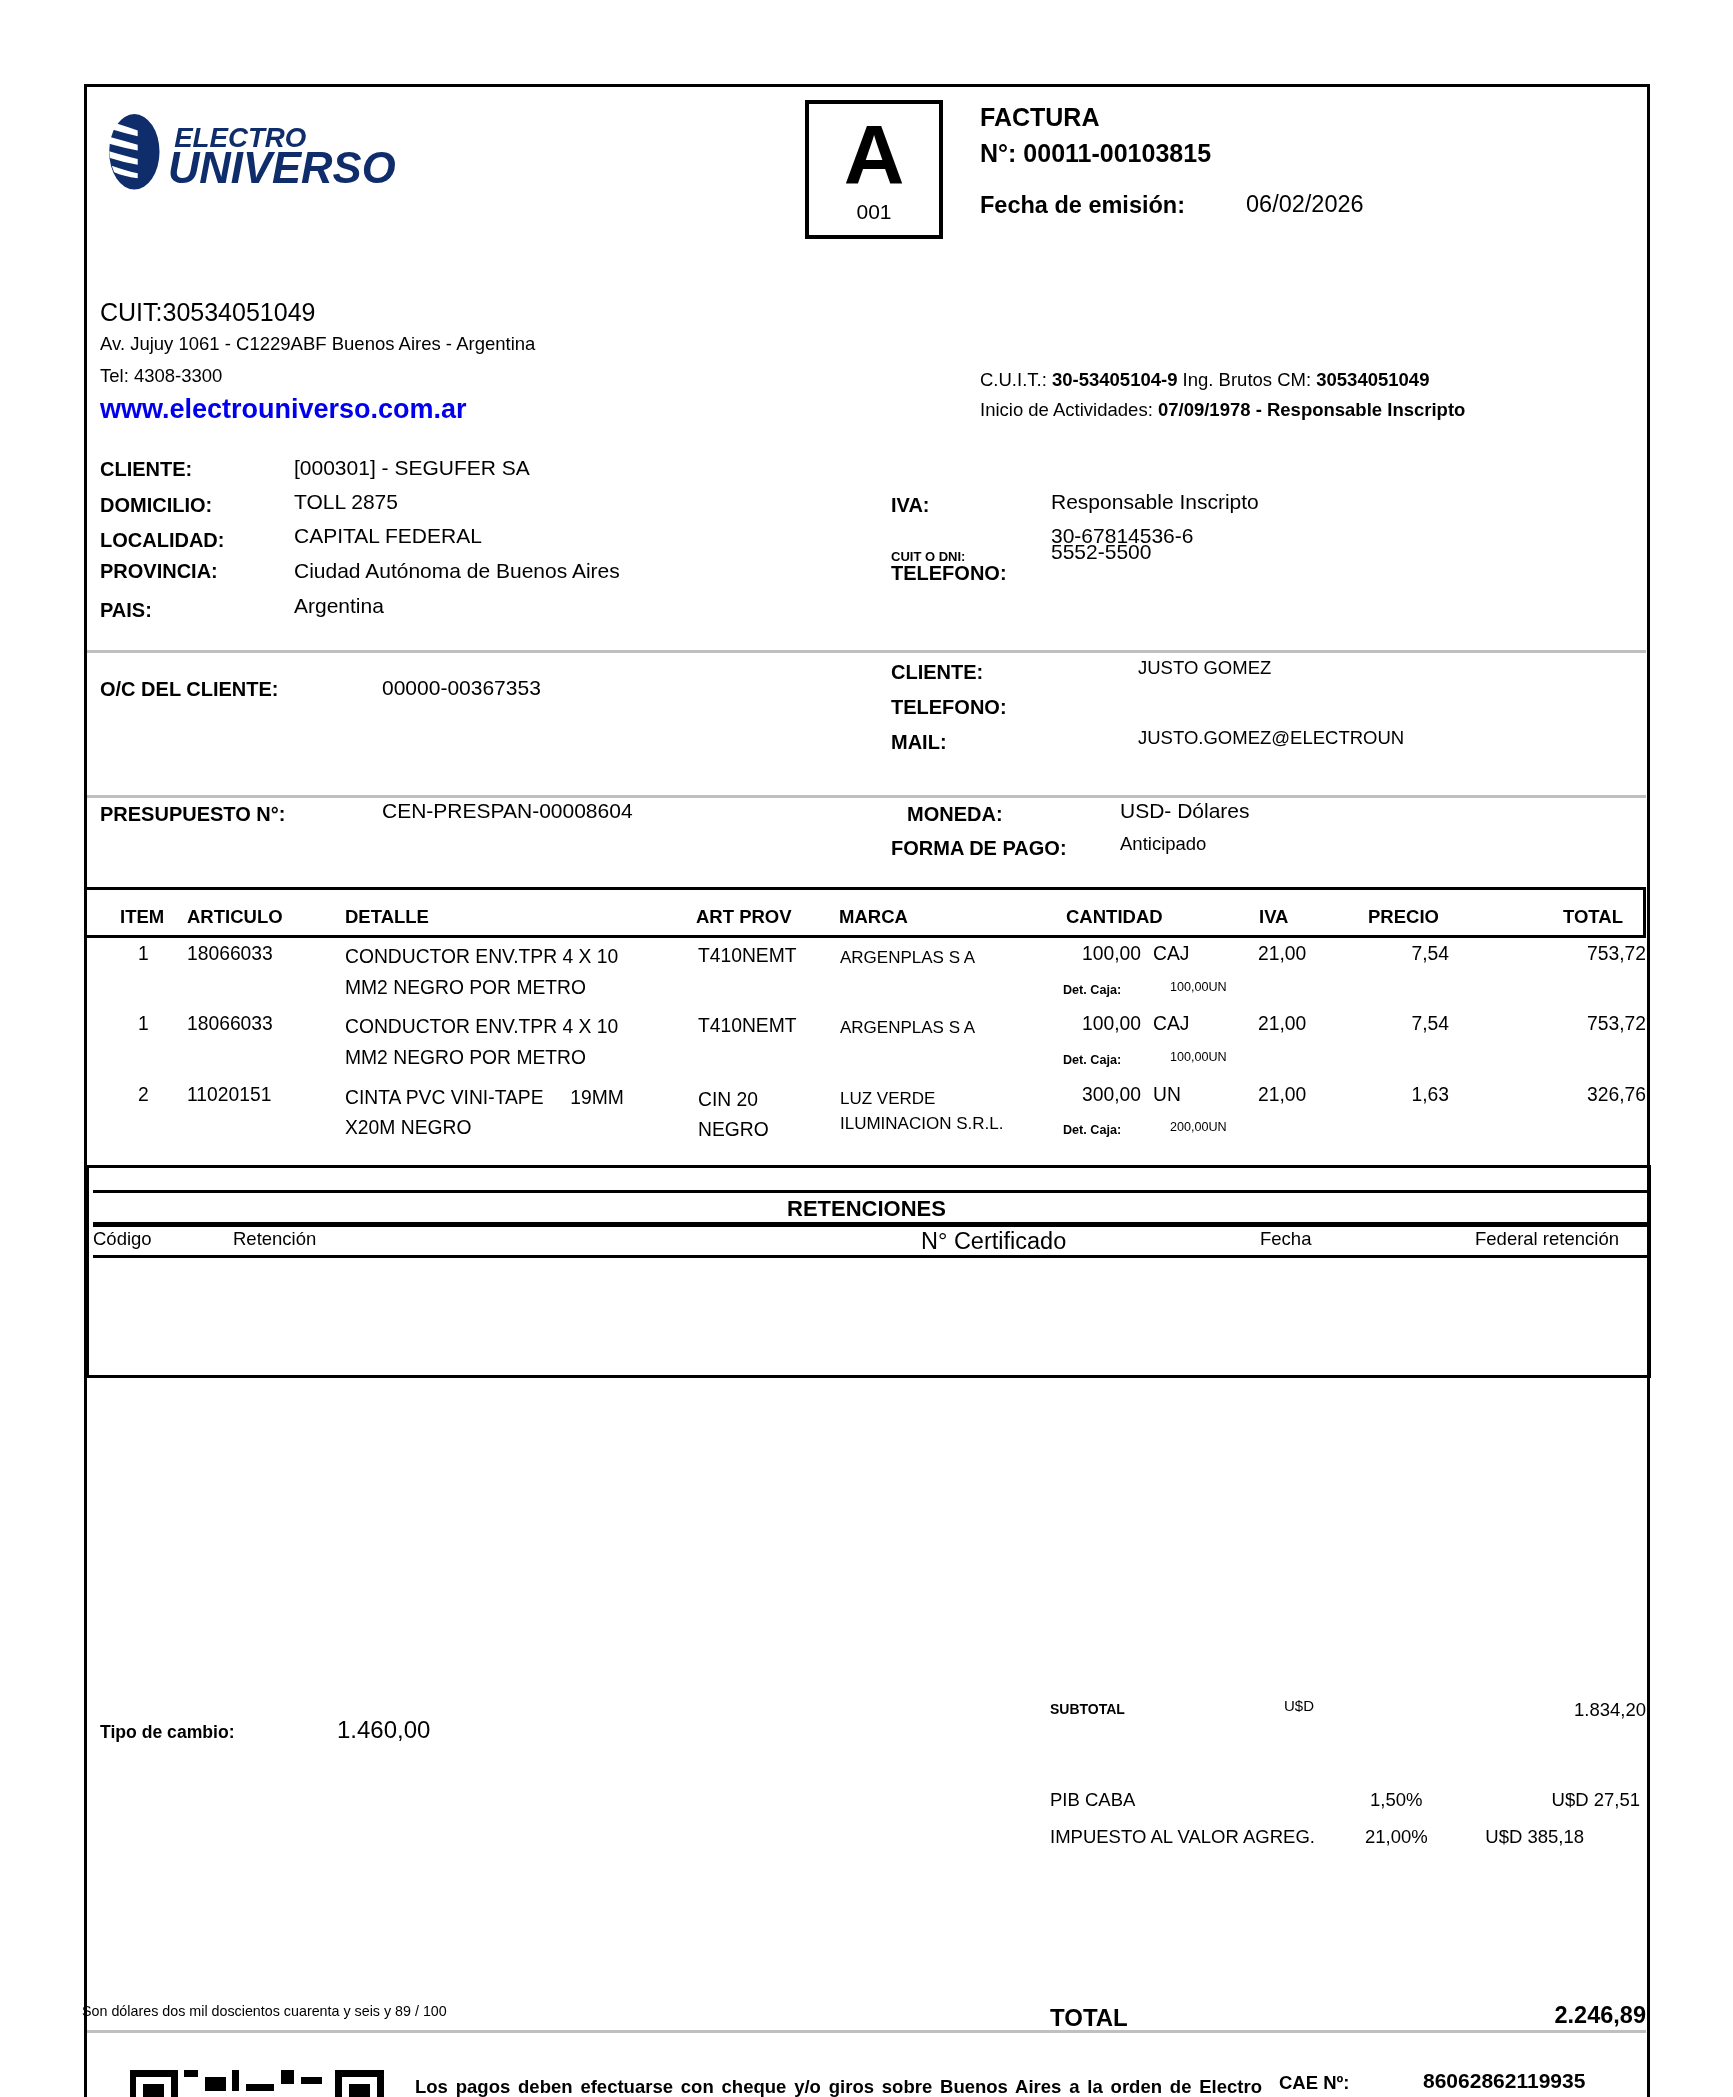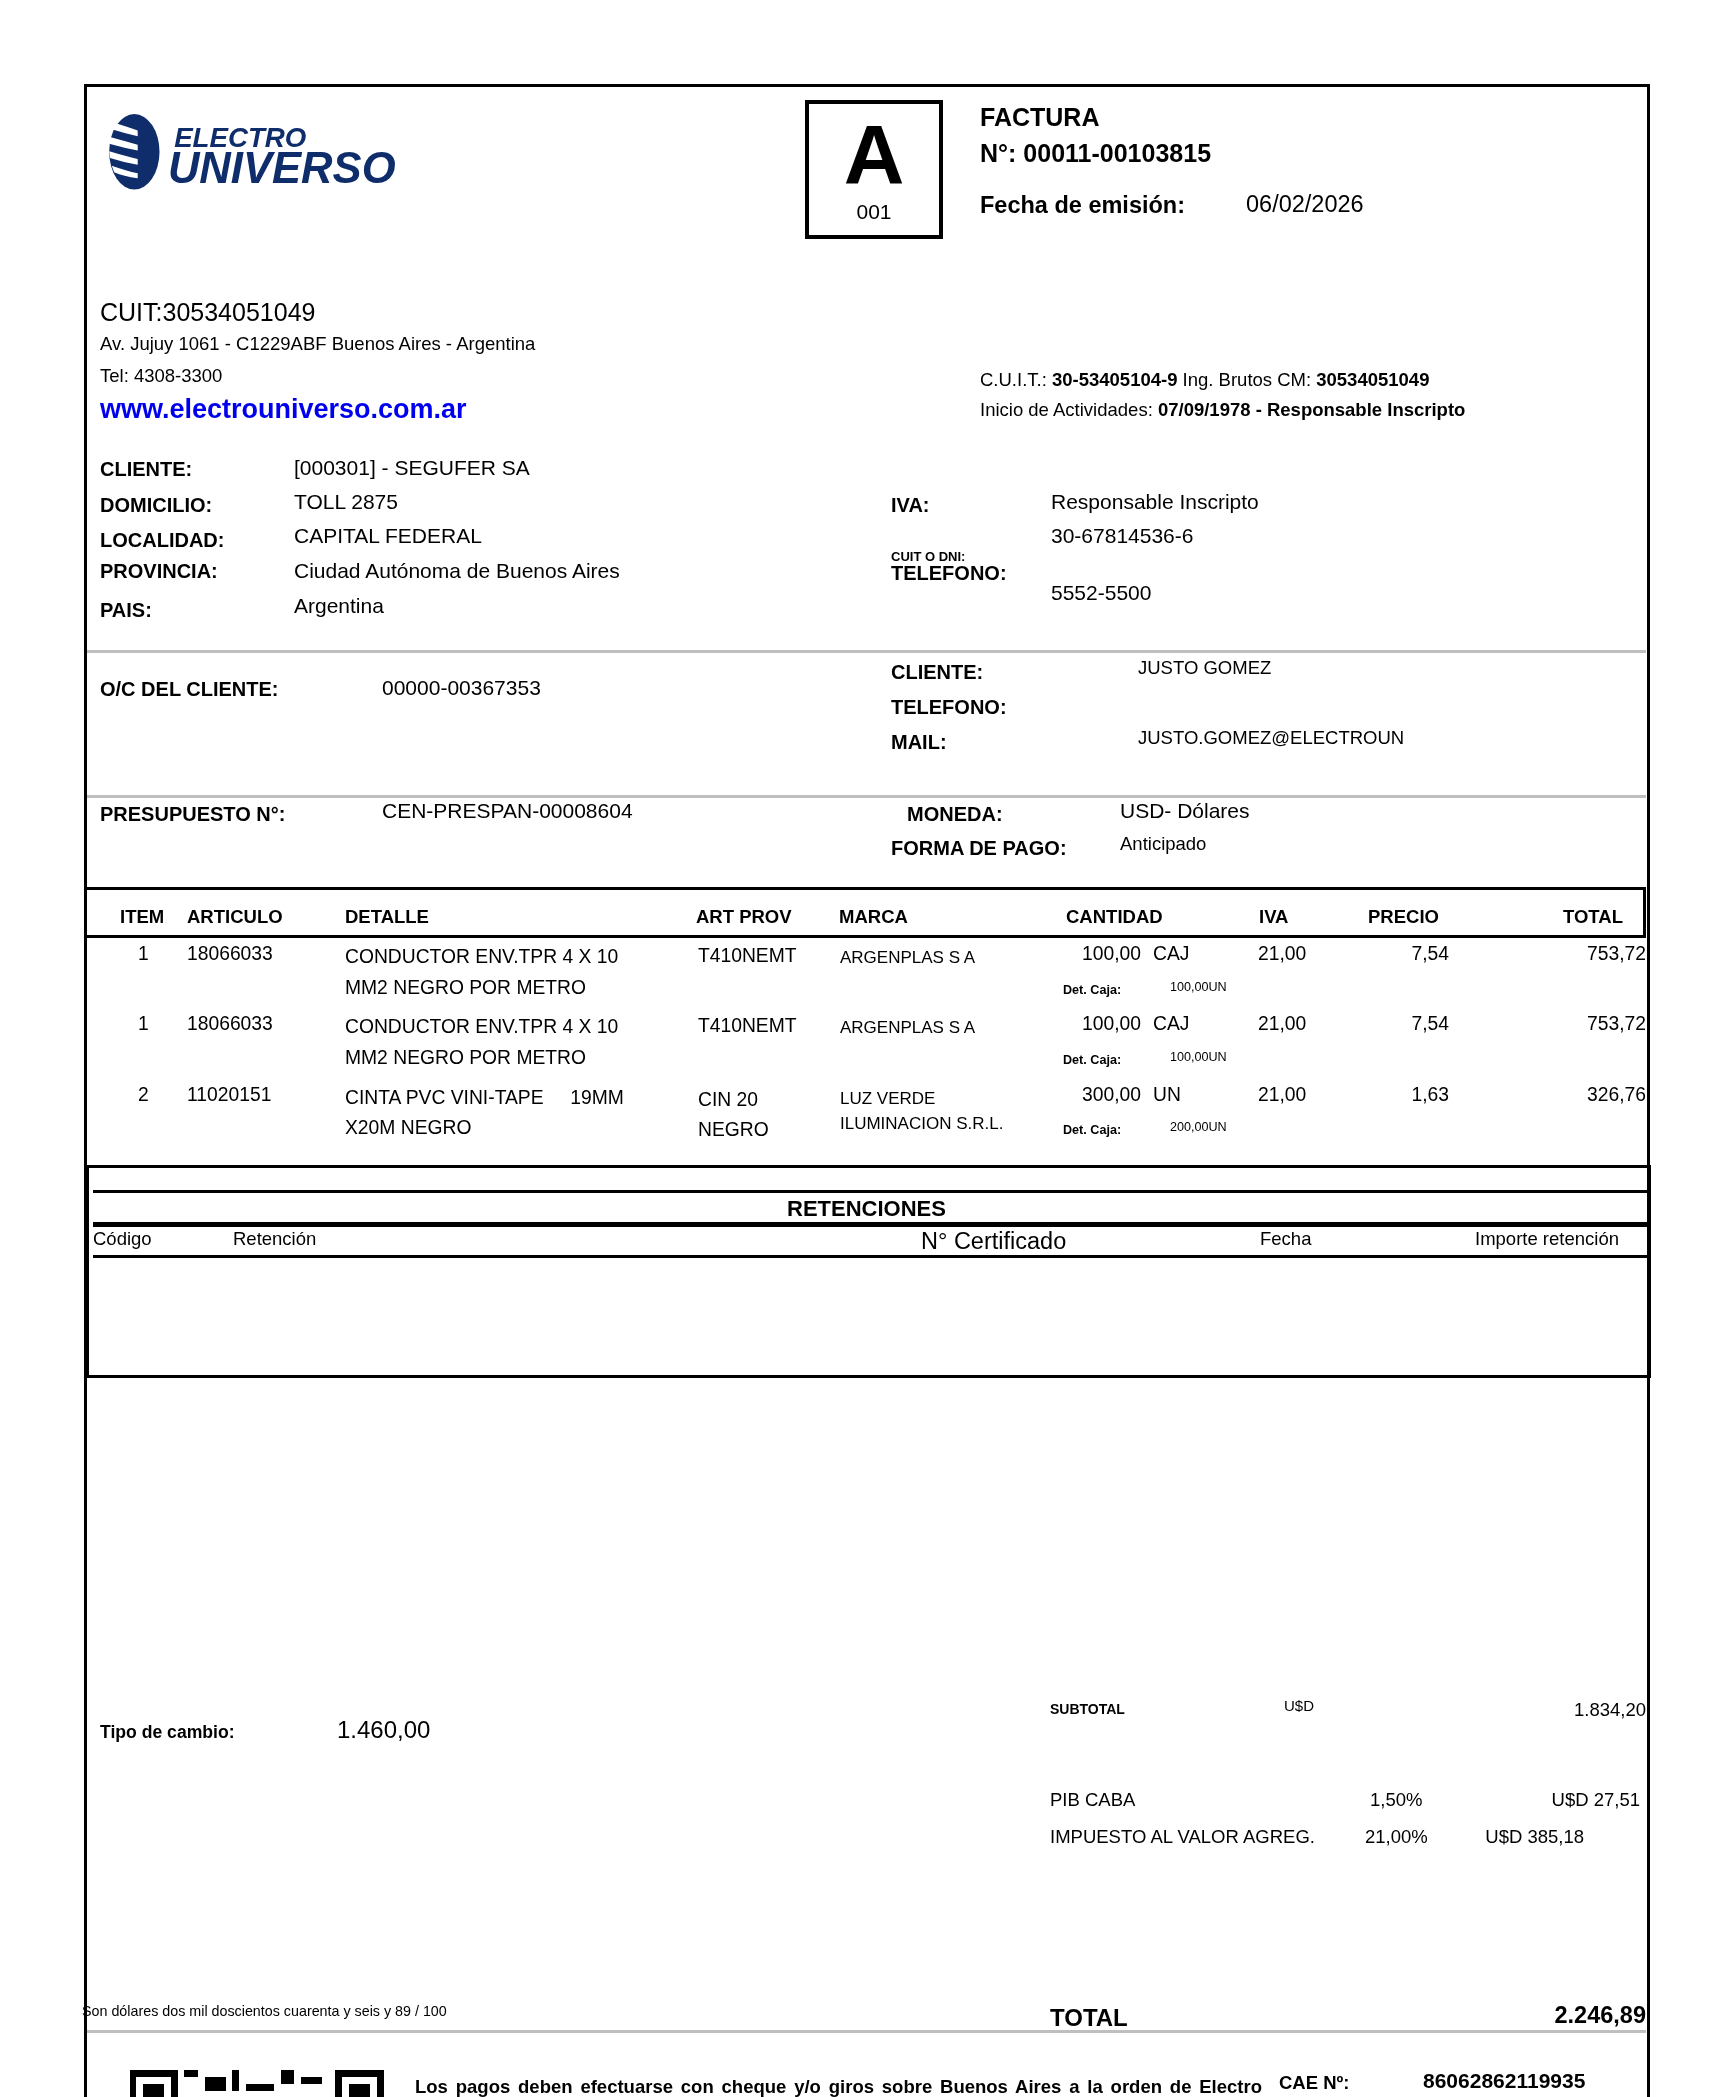--- a/index.html
+++ b/index.html
@@ -94,21 +94,21 @@
 <div class="abs f-lbl" style="left:100px; top:536px;margin-top:24px;">PROVINCIA:</div>
 <div class="abs f-mid" style="left:294px; top:559px;">Ciudad Autónoma de Buenos Aires</div>
 <div class="abs f-lbl" style="left:100px; top:599px;">PAIS:</div>
 <div class="abs f-mid" style="left:294px; top:594px;">Argentina</div>
 
 <div class="abs f-lbl" style="left:891px; top:494px;">IVA:</div>
 <div class="abs f-mid" style="left:1051px; top:490px;">Responsable Inscripto</div>
 <div class="abs f-lbl" style="left:891px; top:529px; font-size:13px;margin-top:20px;">CUIT O DNI:</div>
 <div class="abs f-mid" style="left:1051px; top:524px;">30-67814536-6</div>
 <div class="abs f-lbl" style="left:891px; top:562px;">TELEFONO:</div>
-<div class="abs f-mid" style="left:1051px; top:581px;">5552-5500</div>
+<div class="abs f-mid" style="left:1051px; top:540px;">5552-5500</div>
 
 <div class="hline-gray" style="top:650px;"></div>
 
 <div class="abs f-lbl" style="left:100px; top:678px;">O/C DEL CLIENTE:</div>
 <div class="abs f-mid" style="left:382px; top:676px;">00000-00367353</div>
 <div class="abs f-lbl" style="left:891px; top:661px;">CLIENTE:</div>
 <div class="abs f-sm" style="left:1138px; top:657px;">JUSTO GOMEZ</div>
 <div class="abs f-lbl" style="left:891px; top:696px;">TELEFONO:</div>
 <div class="abs f-sm" style="left:1138px; top:696px;"></div>
 <div class="abs f-lbl" style="left:891px; top:731px;">MAIL:</div>
@@ -196,21 +196,21 @@
   <div class="hline-black" style="left:93px; top:1190px; width:1555px; height:3.4px;"></div>
   <div class="hline-black" style="left:93px; top:1222px; width:1555px; height:5px;"></div>
   <div class="hline-black" style="left:93px; top:1255px; width:1555px; height:3.4px;"></div>
   <div class="hline-black" style="left:86px; top:1375px; width:1565px; height:2.5px;"></div>
 
   <div class="abs b" style="left:0; top:1196px; width:1733px; text-align:center; font-size:22px;">RETENCIONES</div>
   <div class="abs f-sm" style="left:93px; top:1228px;">Código</div>
   <div class="abs f-sm" style="left:233px; top:1228px;">Retención</div>
   <div class="abs" style="left:921px; top:1228px; font-size:23.5px;">N° Certificado</div>
   <div class="abs f-sm" style="left:1260px; top:1228px;">Fecha</div>
-  <div class="abs f-sm" style="left:1475px; top:1228px;">Importe retención</div>
+  <div class="abs f-sm" style="left:1475px; top:1228px;">Federal retención</div>
 </div>
 
 <div class="abs b" style="left:100px; top:1722px; font-size:17.6px;">Tipo de cambio:</div>
 <div class="abs" style="left:337px; top:1716px; font-size:24px;">1.460,00</div>
 
 <div class="abs b" style="left:1050px; top:1701px; font-size:14px;">SUBTOTAL</div>
 <div class="abs" style="left:1284px; top:1697px; font-size:15px;">U$D</div>
 <div class="abs f-sm right" style="left:1468px; top:1699px; width:178px;">1.834,20</div>
 
 <div>

